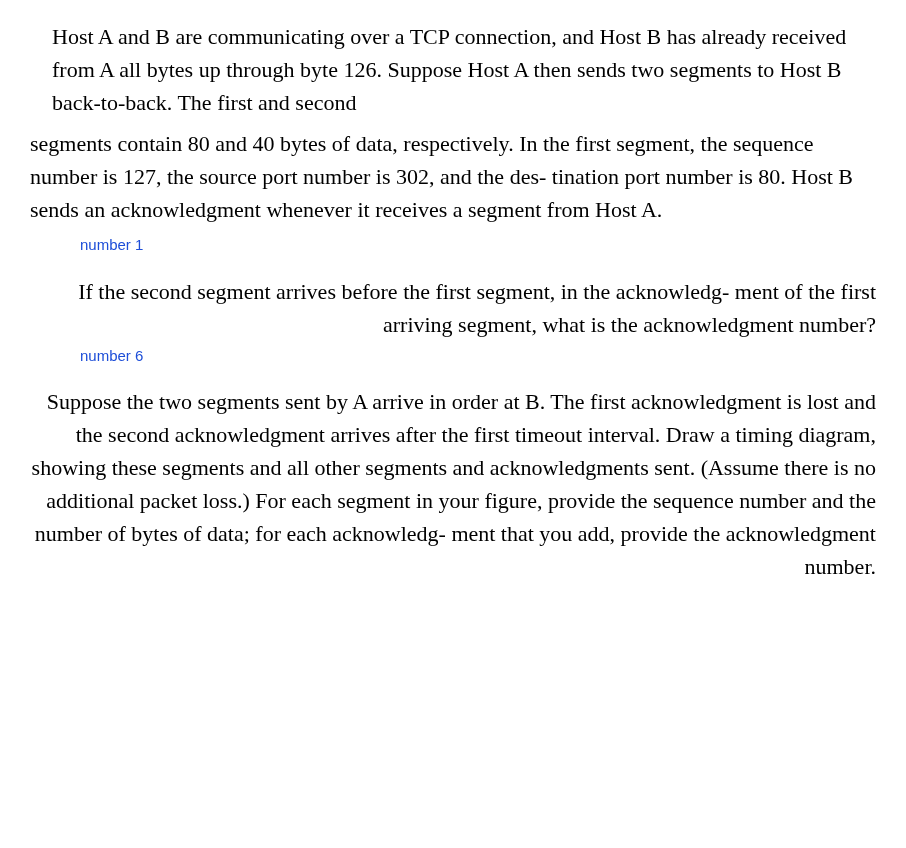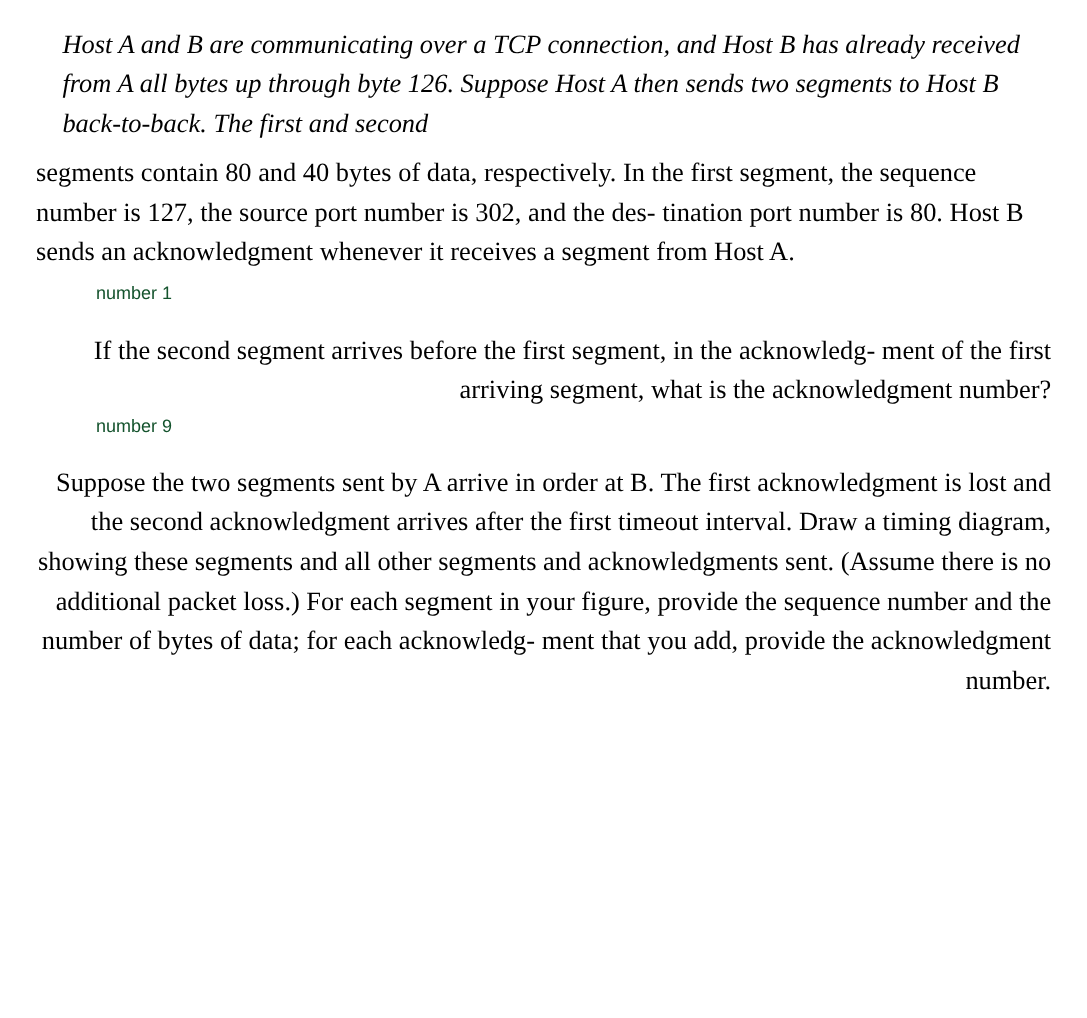--- a/index.html
+++ b/index.html
@@ -12,40 +12,39 @@
       background: #fff;
       width: 906px;
       box-sizing: border-box;
     }
     .para {
       margin: 0 0 8px 0;
       text-align: left;
     }
     .para-indent {
       padding-left: 22px;
-      font-style: italic;
     }
     .label {
       font-family: Arial, Helvetica, sans-serif;
       font-size: 15px;
-      color: #14532d;
+      color: #1d4ed8;
       padding-left: 50px;
       margin: 4px 0 18px 0;
     }
     .question-para {
       margin: 0 0 4px 0;
       text-align: right;
     }
   </style>
 </head>
 <body>
 
 <p class="para para-indent">Host A and B are communicating over a TCP connection, and Host B has already received from A all bytes up through byte 126. Suppose Host A then sends two segments to Host B back-to-back. The first and second</p>
 
 <p class="para">segments contain 80 and 40 bytes of data, respectively. In the first segment, the sequence number is 127, the source port number is 302, and the des- tination port number is 80. Host B sends an acknowledgment whenever it receives a segment from Host A.</p>
 
 <div class="label">number 1</div>
 
 <p class="question-para">If the second segment arrives before the first segment, in the acknowledg- ment of the first arriving segment, what is the acknowledgment number?</p>
 
-<div class="label">number 9</div>
+<div class="label">number 6</div>
 
 <p class="question-para">Suppose the two segments sent by A arrive in order at B. The first acknowledgment is lost and the second acknowledgment arrives after the first timeout interval. Draw a timing diagram, showing these segments and all other segments and acknowledgments sent. (Assume there is no additional packet loss.) For each segment in your figure, provide the sequence number and the number of bytes of data; for each acknowledg- ment that you add, provide the acknowledgment number.</p>
 
 </body></html>

